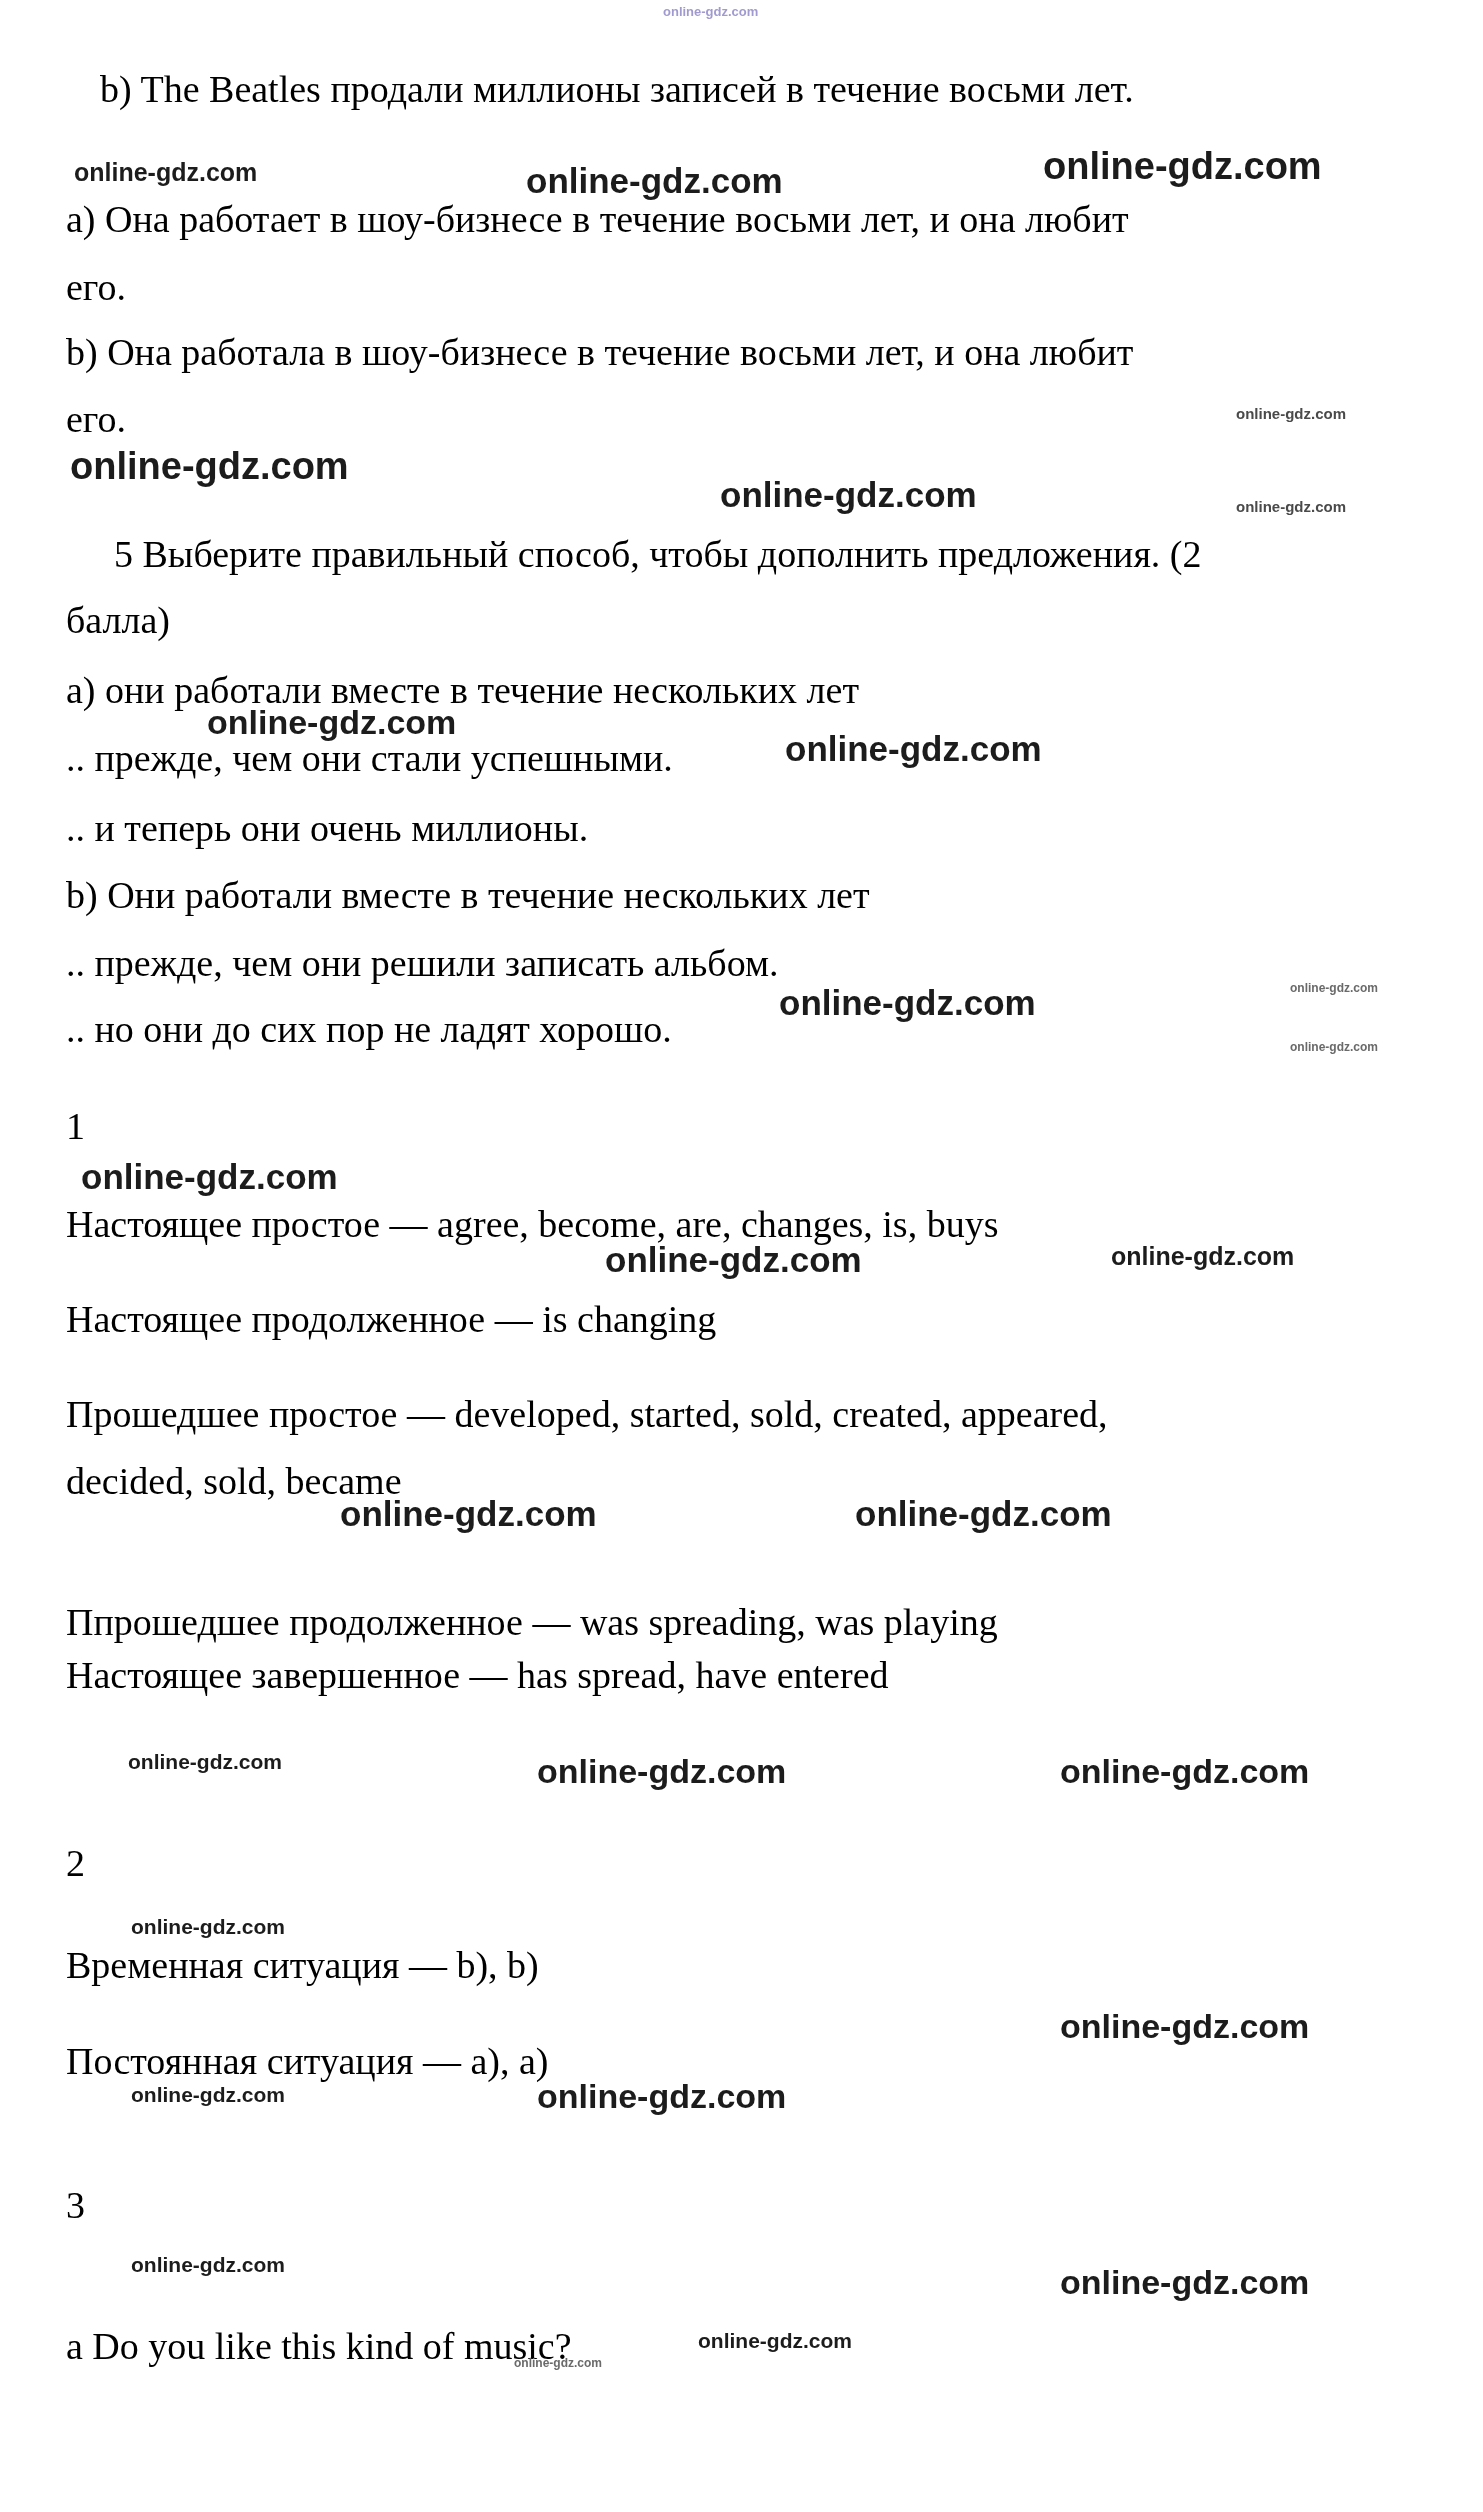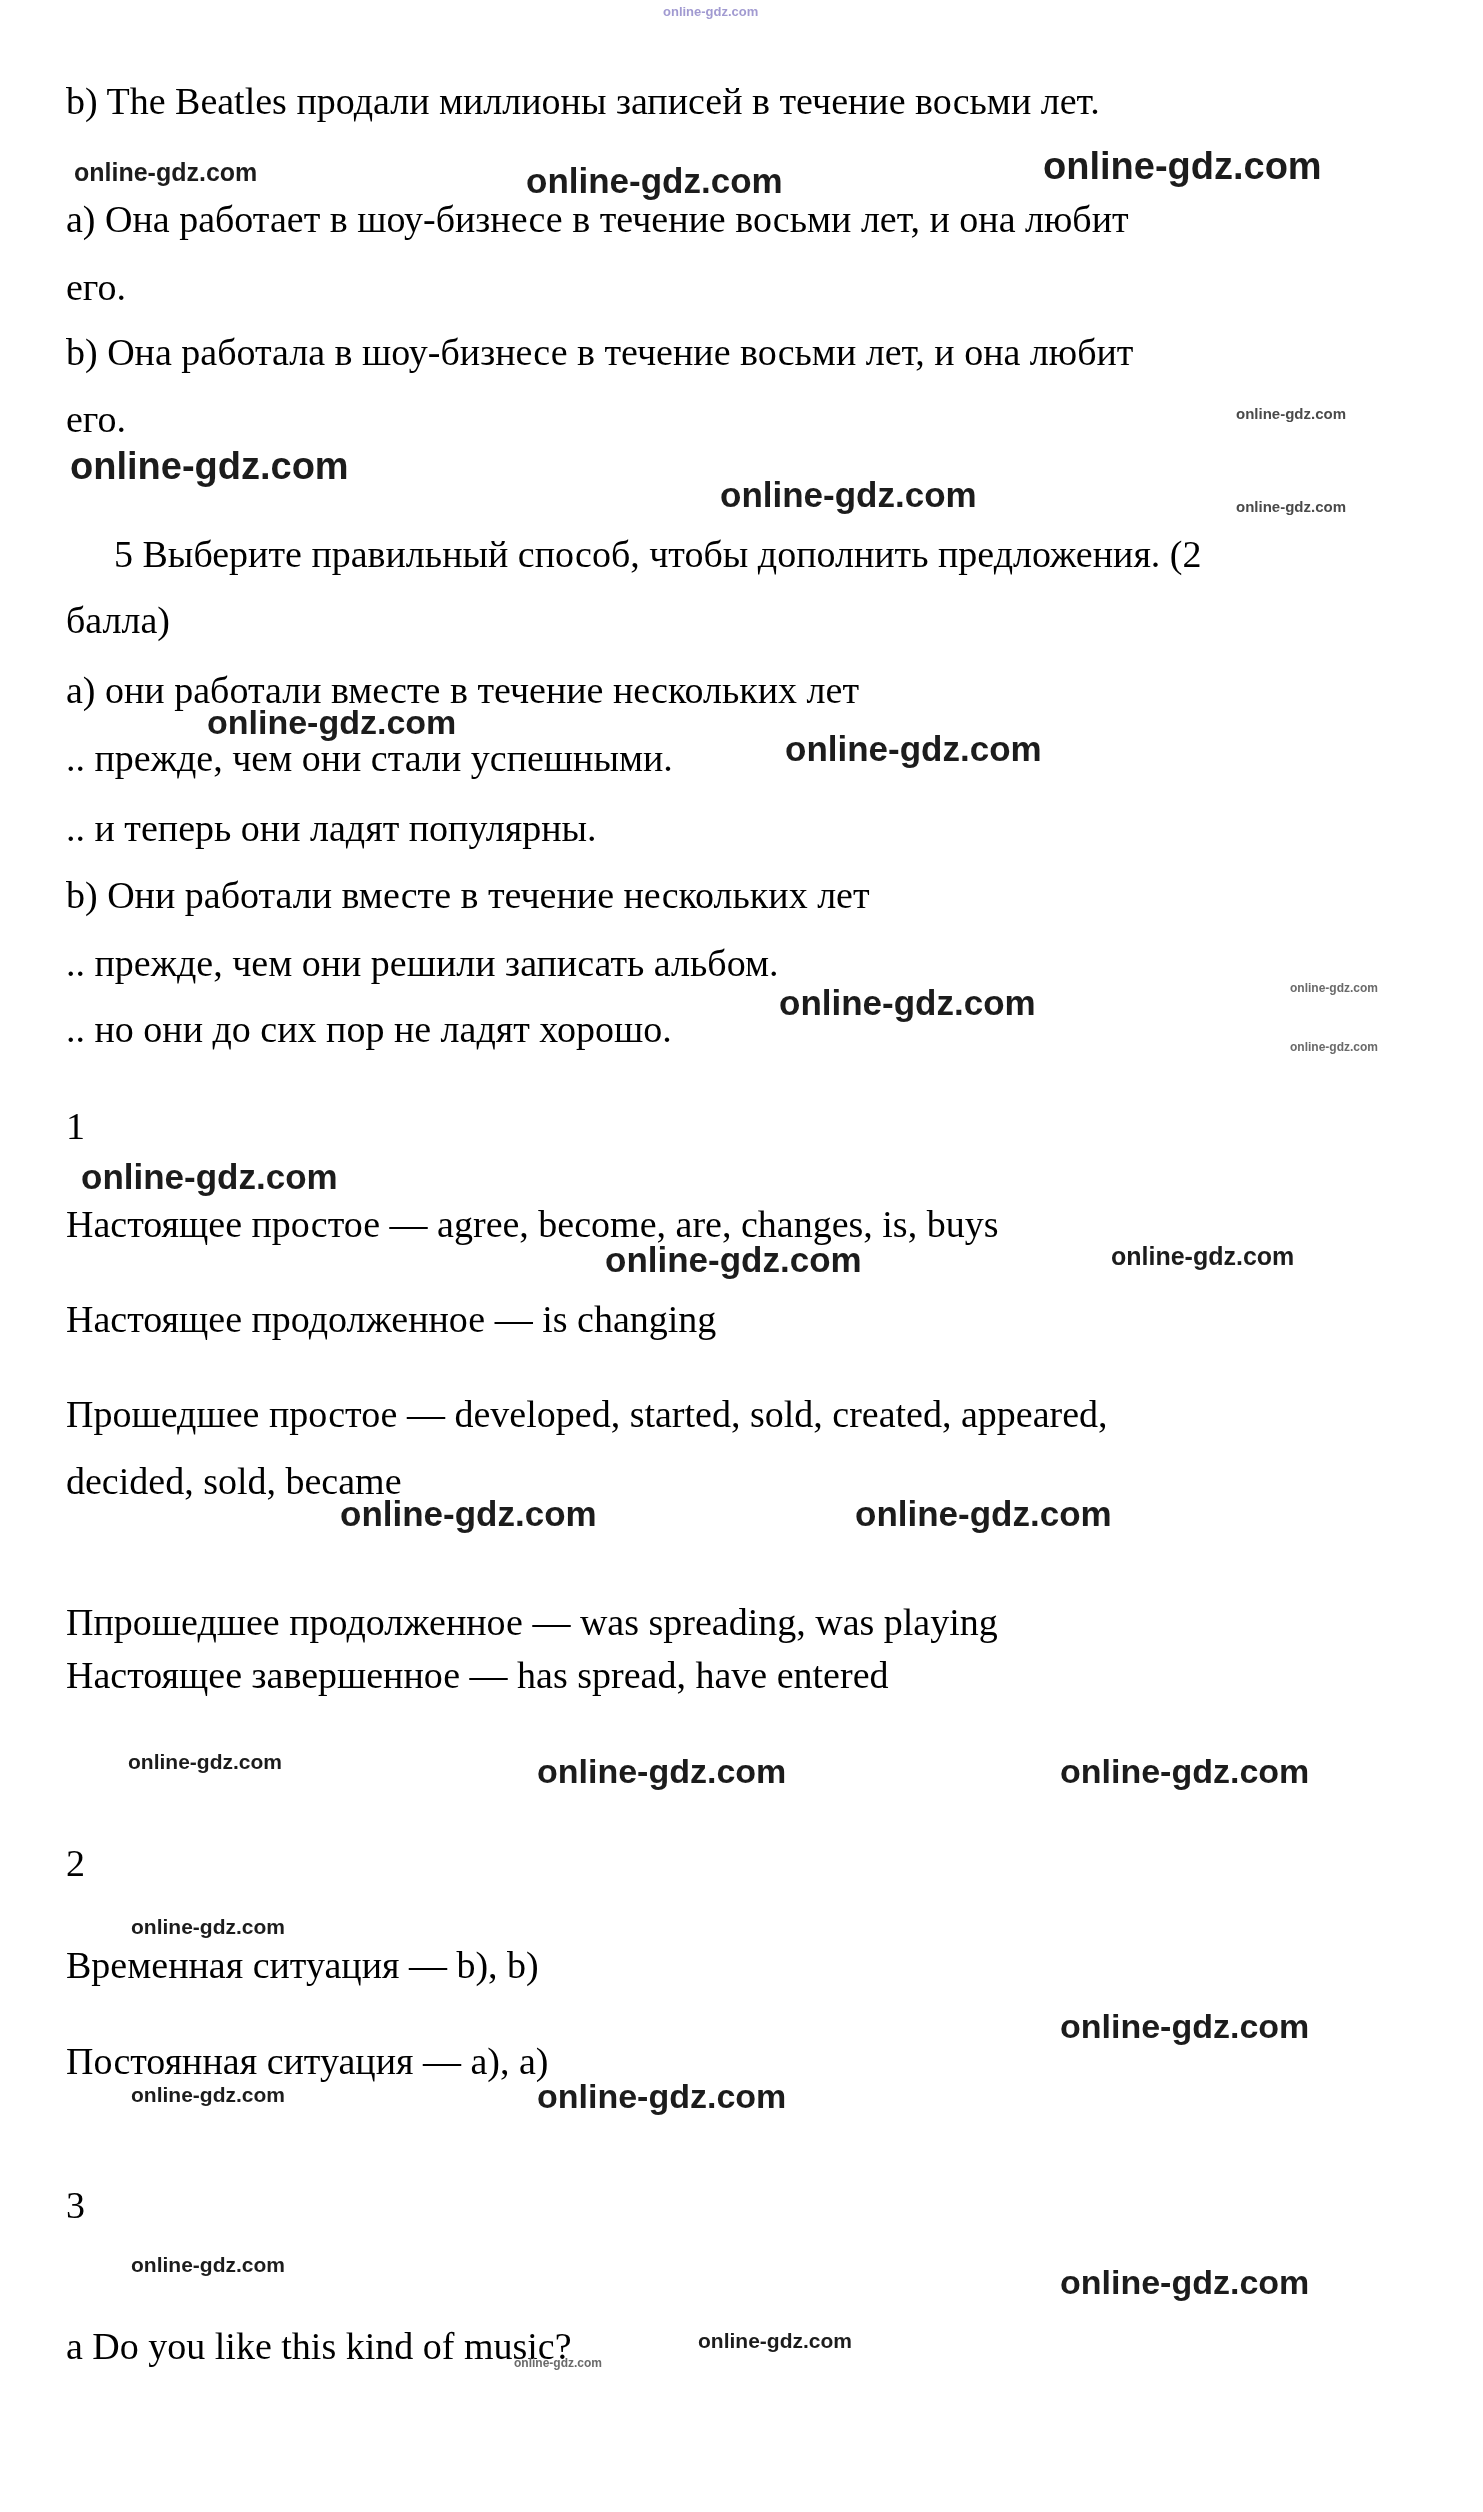--- a/index.html
+++ b/index.html
@@ -46,39 +46,39 @@
     filter: blur(0.4px);
   }
 </style>
 </head>
 <body>
 
 <div class="page">
 
   <span class="wm wm-top" style="left:663px; top:4.8px;">online-gdz.com</span>
 
-  <div class="line" style="top:81px;">b) The Beatles продали миллионы записей в течение восьми лет.</div>
+  <div class="line" style="top:69px;margin-left:34px;">b) The Beatles продали миллионы записей в течение восьми лет.</div>
   <div class="line" style="top:199px;">a) Она работает в шоу-бизнесе в течение восьми лет, и она любит</div>
   <div class="line" style="top:267px;">его.</div>
   <div class="line" style="top:332px;">b) Она работала в шоу-бизнесе в течение восьми лет, и она любит</div>
   <div class="line" style="top:399px;">его.</div>
 
   <span class="wm wm-md" style="left:74px;   top:160px;">online-gdz.com</span>
   <span class="wm wm-xl" style="left:526px;  top:163px;">online-gdz.com</span>
   <span class="wm wm-xxl" style="left:1043px; top:147px;">online-gdz.com</span>
   <span class="wm wm-xs" style="left:1236px; top:406px;">online-gdz.com</span>
   <span class="wm wm-xxl" style="left:70px;   top:447px;">online-gdz.com</span>
   <span class="wm wm-xl" style="left:720px;  top:477px;">online-gdz.com</span>
   <span class="wm wm-xs" style="left:1236px; top:499px;">online-gdz.com</span>
 
   <div class="line" style="top:534px;margin-left:48px;">5 Выберите правильный способ, чтобы дополнить предложения. (2</div>
   <div class="line" style="top:600px;">балла)</div>
   <div class="line" style="top:670px;">a) они работали вместе в течение нескольких лет</div>
   <div class="line" style="top:738px;">.. прежде, чем они стали успешными.</div>
-  <div class="line" style="top:808px;">.. и теперь они ладят популярны.</div>
+  <div class="line" style="top:808px;">.. и теперь они очень миллионы.</div>
   <div class="line" style="top:875px;">b) Они работали вместе в течение нескольких лет</div>
   <div class="line" style="top:1009px;">.. но они до сих пор не ладят хорошо.</div>
   <div class="line" style="top:943px;">.. прежде, чем они решили записать альбом.</div>
 
   <span class="wm wm-lg" style="left:207px;  top:705px;">online-gdz.com</span>
   <span class="wm wm-xl" style="left:785px;  top:731px;">online-gdz.com</span>
   <span class="wm wm-xl" style="left:779px;  top:985px;">online-gdz.com</span>
   <span class="wm wm-xxs" style="left:1290px; top:982px;">online-gdz.com</span>
   <span class="wm wm-xxs" style="left:1290px; top:1041px;">online-gdz.com</span>
 

